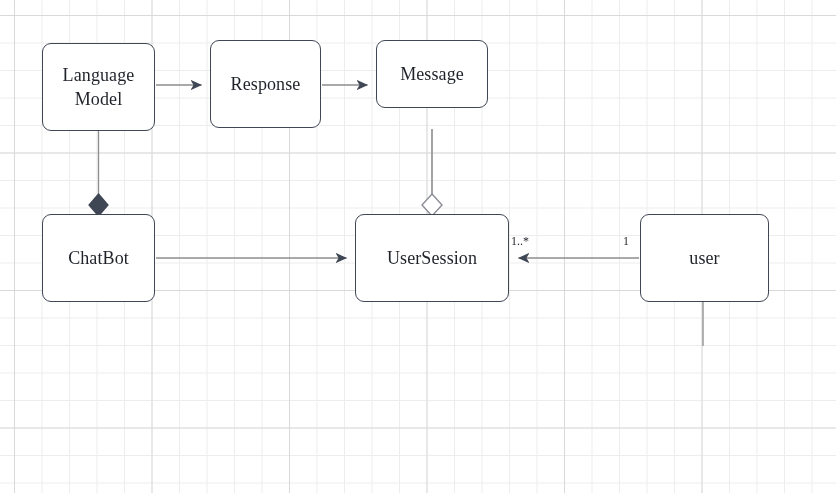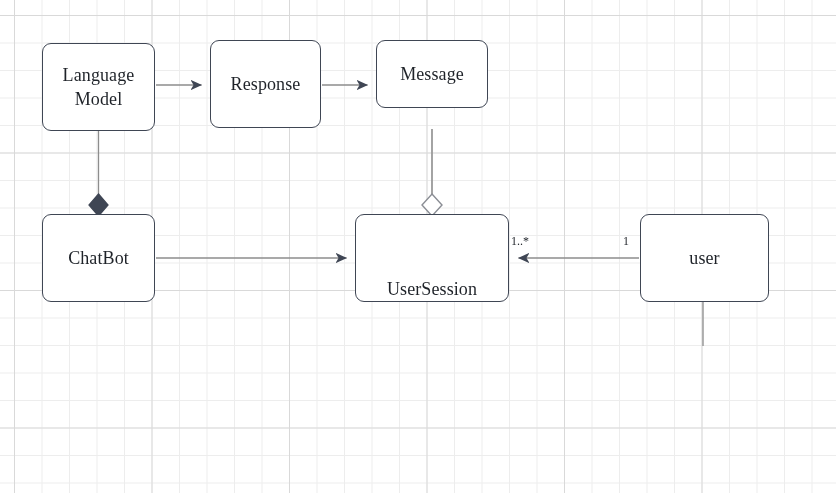--- a/index.html
+++ b/index.html
@@ -120,21 +120,21 @@
   </div>
 
   <div class="node" style="left:376px; top:40px; width:112px; height:68px;">
     <span class="node-label">Message</span>
   </div>
 
   <div class="node" style="left:42px; top:214px; width:113px; height:88px;">
     <span class="node-label">ChatBot</span>
   </div>
 
-  <div class="node" style="left:355px; top:214px; width:154px; height:88px;align-items:flex-end;">
+  <div class="node" style="left:355px; top:214px; width:154px; height:88px;">
     <span class="node-label">UserSession</span>
   </div>
 
   <div class="node" style="left:640px; top:214px; width:129px; height:88px;">
     <span class="node-label">user</span>
   </div>
 
 
   <div class="mult" style="left:511px; top:234px;">1..*</div>
 

